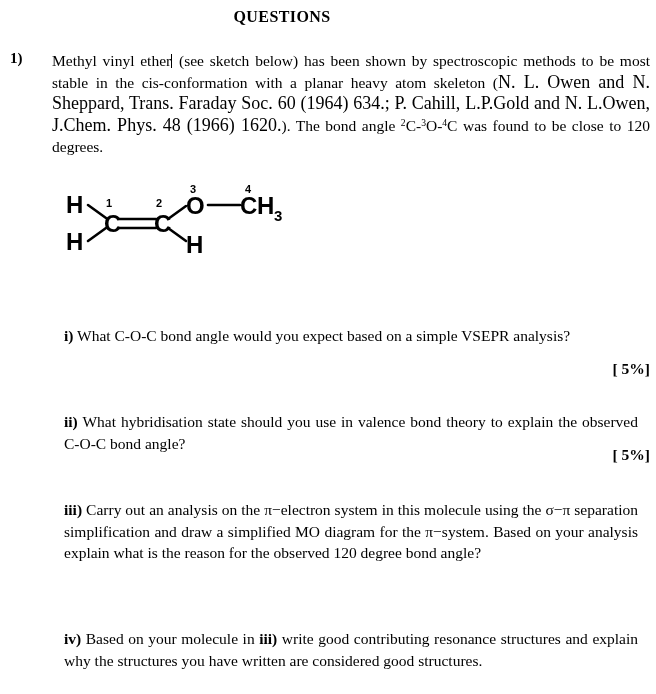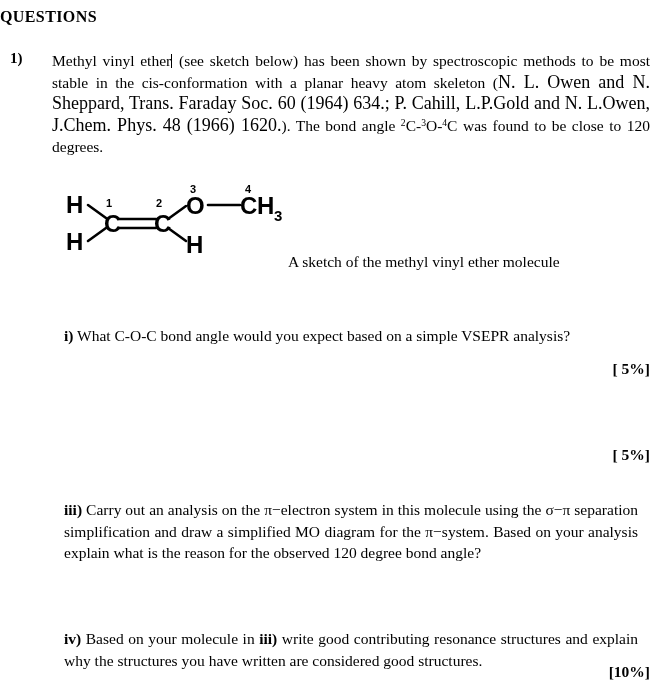--- a/index.html
+++ b/index.html
@@ -22,21 +22,21 @@
     height: 694px;
     box-sizing: border-box;
   }
 
   
   .questions-heading {
     position: absolute;
     top: 8px;
     left: 0;
     width: 564px;
-    text-align: left;
+    text-align: center;
     font-weight: bold;
     font-size: 16px;
     letter-spacing: 0.4px;
   }
 
   
   .q1-block {
     position: absolute;
     top: 50px;
     left: 10px;
@@ -171,31 +171,32 @@
       <g font-family="Liberation Sans, DejaVu Sans, sans-serif" font-size="11" font-weight="bold" fill="#000000">
         <text x="46" y="24">1</text>
         <text x="96" y="24">2</text>
         <text x="130" y="10">3</text>
         <text x="185" y="10">4</text>
         <text x="214" y="38" font-size="15">3</text>
       </g>
     </svg>
   </div>
 
-  <div class="sketch-caption">A sketch of the methyl vinyl ether molecule</div>
 
   <div class="subq" id="subq-i">
     <p><span class="label">i)</span><span> What C-O-C bond angle would you expect based on a simple VSEPR analysis?</span></p>
   </div>
   <div class="marks" id="marks-i">[ 5%]</div>
 
+  <div class="subq" id="subq-ii">
+    <p><span class="label">ii)</span><span> What hybridisation state should you use in valence bond theory to explain the observed C-O-C bond angle?</span></p>
+  </div>
   <div class="marks" id="marks-ii">[ 5%]</div>
 
   <div class="subq" id="subq-iii">
     <p><span class="label">iii)</span><span> Carry out an analysis on the π−electron system in this molecule using the σ−π separation simplification and draw a simplified MO diagram for the π−system. Based on your analysis explain what is the reason for the observed 120 degree bond angle?</span></p>
   </div>
 
   <div class="subq" id="subq-iv">
     <p><span class="label">iv)</span><span> Based on your molecule in </span><span class="label">iii)</span><span> write good contributing resonance structures and explain why the structures you have written are considered good structures.</span></p>
   </div>
-  <div class="marks" id="marks-iv">[10%]</div>
 
 </div>
 
 </body></html>

